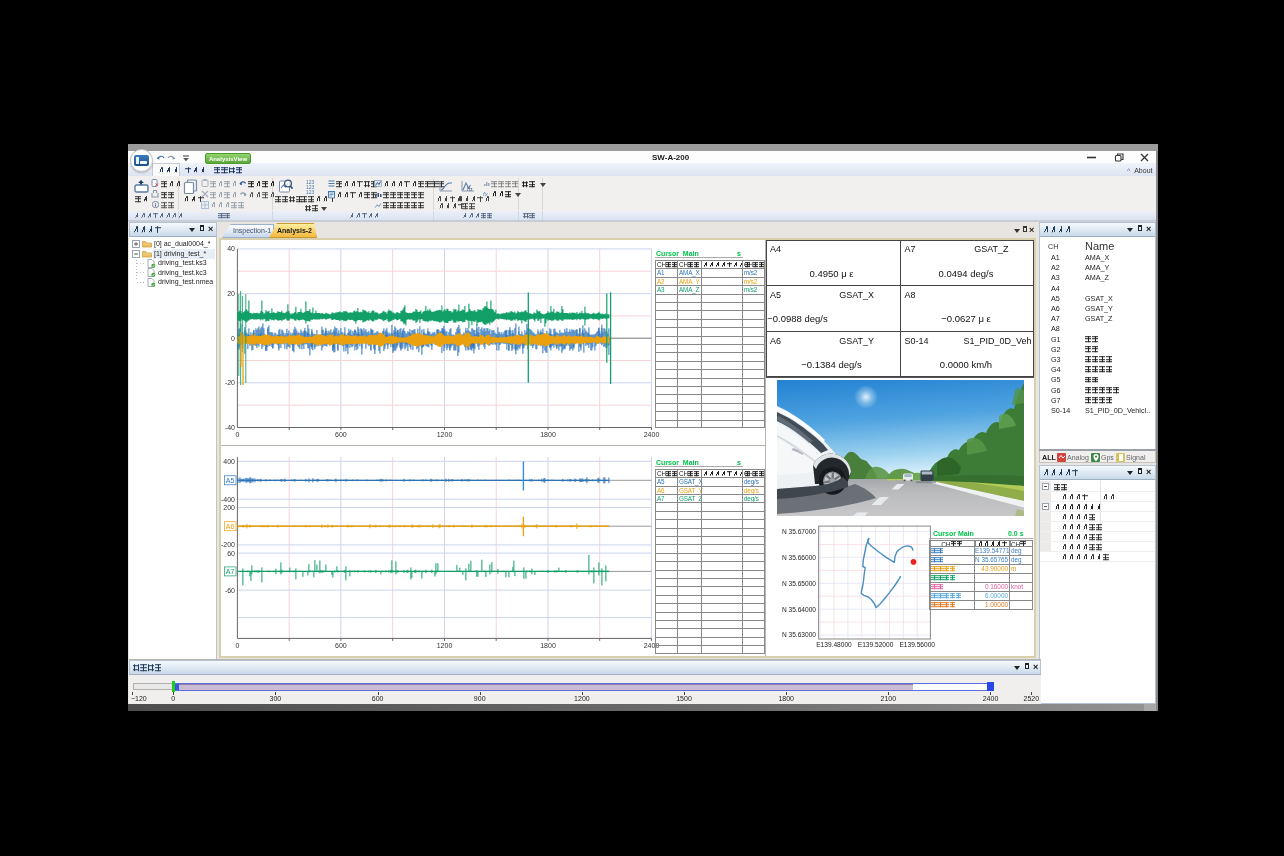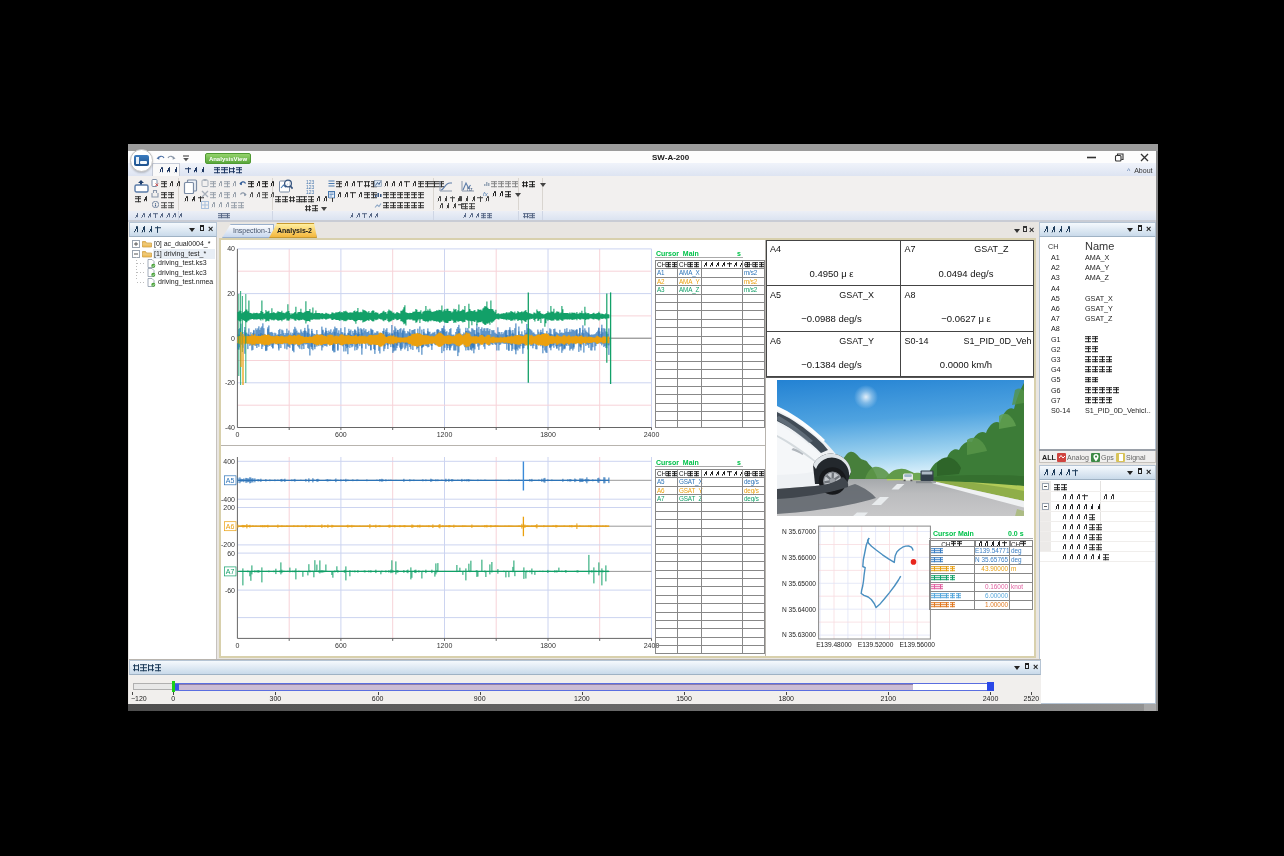--- a/index.html
+++ b/index.html
@@ -516,21 +516,21 @@
 <div class="a" style="left:900px;top:239.5px;width:1px;height:137.5px;background:#444;z-index:6;"></div>
 <div class="a" style="left:766px;top:285.3px;width:268px;height:1px;background:#444;z-index:6;"></div>
 <div class="a" style="left:766px;top:331.1px;width:268px;height:1px;background:#444;z-index:6;"></div>
 <div class="a" style="left:770.0px;top:244.0px;font-size:9px;line-height:11px;color:#111;white-space:nowrap;z-index:7;">A4</div>
 <div class="a" style="left:766.0px;top:267.5px;width:131px;font-size:9.5px;color:#111;z-index:7;text-align:center;">0.4950&nbsp;μ ε</div>
 <div class="a" style="left:904.5px;top:244.0px;font-size:9px;line-height:11px;color:#111;white-space:nowrap;z-index:7;">A7</div>
 <div class="a" style="left:938.5px;top:244.0px;width:70px;font-size:9px;color:#111;z-index:7;overflow:hidden;white-space:nowrap;text-align:right;">GSAT_Z</div>
 <div class="a" style="left:900.5px;top:267.5px;width:131px;font-size:9.5px;color:#111;z-index:7;text-align:center;">0.0494&nbsp;deg/s</div>
 <div class="a" style="left:770.0px;top:289.8px;font-size:9px;line-height:11px;color:#111;white-space:nowrap;z-index:7;">A5</div>
 <div class="a" style="left:804.0px;top:289.8px;width:70px;font-size:9px;color:#111;z-index:7;overflow:hidden;white-space:nowrap;text-align:right;">GSAT_X</div>
-<div class="a" style="left:766.0px;top:313.3px;width:131px;font-size:9.5px;color:#111;z-index:7;text-align:center;">−0.0988&nbsp;deg/s</div>
+<div class="a" style="left:732px;top:313.3px;width:131px;font-size:9.5px;color:#111;z-index:7;text-align:center;">−0.0988&nbsp;deg/s</div>
 <div class="a" style="left:904.5px;top:289.8px;font-size:9px;line-height:11px;color:#111;white-space:nowrap;z-index:7;">A8</div>
 <div class="a" style="left:900.5px;top:313.3px;width:131px;font-size:9.5px;color:#111;z-index:7;text-align:center;">−0.0627&nbsp;μ ε</div>
 <div class="a" style="left:770.0px;top:335.6px;font-size:9px;line-height:11px;color:#111;white-space:nowrap;z-index:7;">A6</div>
 <div class="a" style="left:804.0px;top:335.6px;width:70px;font-size:9px;color:#111;z-index:7;overflow:hidden;white-space:nowrap;text-align:right;">GSAT_Y</div>
 <div class="a" style="left:766.0px;top:359.1px;width:131px;font-size:9.5px;color:#111;z-index:7;text-align:center;">−0.1384&nbsp;deg/s</div>
 <div class="a" style="left:904.5px;top:335.6px;font-size:9px;line-height:11px;color:#111;white-space:nowrap;z-index:7;">S0-14</div>
 <div class="a" style="left:938.5px;top:335.6px;width:93px;font-size:9px;color:#111;z-index:7;overflow:hidden;white-space:nowrap;text-align:right;">S1_PID_0D_Veh</div>
 <div class="a" style="left:900.5px;top:359.1px;width:131px;font-size:9.5px;color:#111;z-index:7;text-align:center;">0.0000&nbsp;km/h</div>
 <div class="a" style="left:766px;top:378px;width:268px;height:139.5px;background:#fff;z-index:5;"></div>
 <svg class="a" style="left:777px;top:379.5px;z-index:6" width="247" height="136.5" viewBox="0 0 247 136.5">

